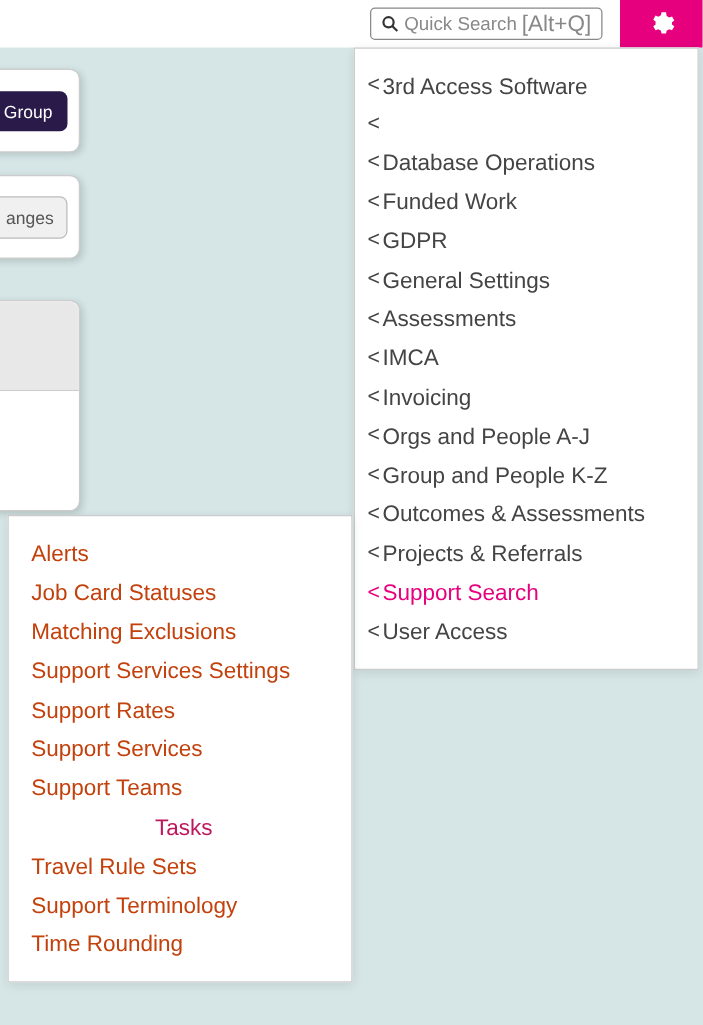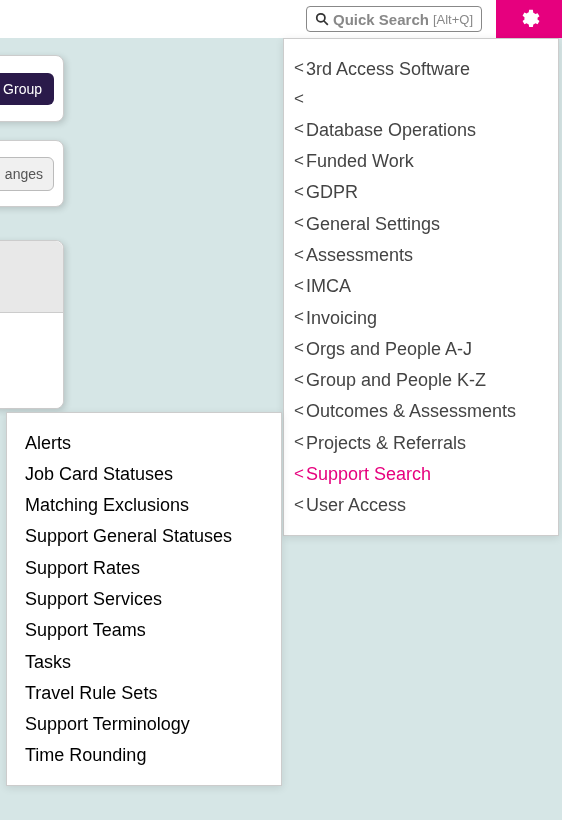--- a/index.html
+++ b/index.html
@@ -40,26 +40,25 @@
 
     .search-icon {
       width: 14px;
       height: 14px;
       color: #333;
     }
 
     .search-placeholder {
       color: #888;
       font-size: 15px;
-      font-weight: bold;
     }
 
     .search-shortcut {
       color: #888;
-      font-size: 13px;
+      font-size: 18px;
     }
 
     .gear-button {
       width: 66px;
       height: 38px;
       background: #e6007e;
       display: flex;
       align-items: center;
       justify-content: center;
       cursor: pointer;
@@ -184,28 +183,29 @@
       top: 412px;
       width: 276px;
       background: #fff;
       border: 1px solid #ccc;
       padding: 14px 12px 14px 18px;
       box-shadow: 0 2px 8px rgba(0,0,0,0.1);
     }
 
     .submenu-item {
       font-size: 18px;
-      color: #000000;
+      color: #c2410c;
       padding: 3.5px 0;
       cursor: pointer;
       line-height: 1.35;
     }
 
     .submenu-item.active {
-      color: #000000;
+      color: #be185d;
+      text-align: center;
     }
   </style>
 </head>
 <body>
 
 <div class="top-bar">
   <div class="search-box">
     <svg class="search-icon" viewBox="0 0 24 24" fill="none" stroke="#333" stroke-width="3">
       <circle cx="10" cy="10" r="7"></circle>
       <line x1="15" y1="15" x2="22" y2="22"></line>
@@ -292,21 +292,21 @@
     <div class="menu-item">
       <span class="menu-chevron">&lt;</span>
       <span>User Access</span>
     </div>
   </div>
 
 <div class="submenu" id="submenu">
     <div class="submenu-item">Alerts</div>
     <div class="submenu-item">Job Card Statuses</div>
     <div class="submenu-item">Matching Exclusions</div>
-    <div class="submenu-item">Support General Statuses</div>
+    <div class="submenu-item">Support Services Settings</div>
     <div class="submenu-item">Support Rates</div>
     <div class="submenu-item">Support Services</div>
     <div class="submenu-item">Support Teams</div>
     <div class="submenu-item active">Tasks</div>
     <div class="submenu-item">Travel Rule Sets</div>
     <div class="submenu-item">Support Terminology</div>
     <div class="submenu-item">Time Rounding</div>
   </div>
 
 </body></html>

